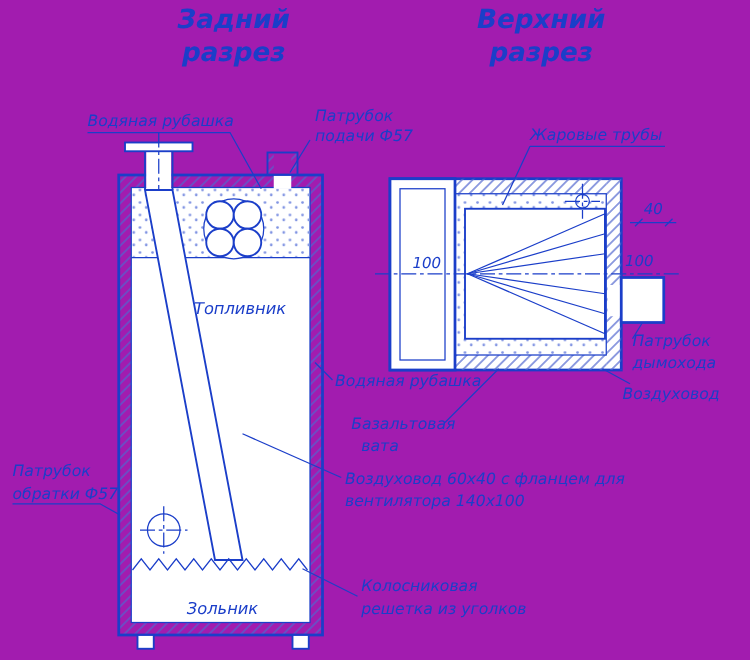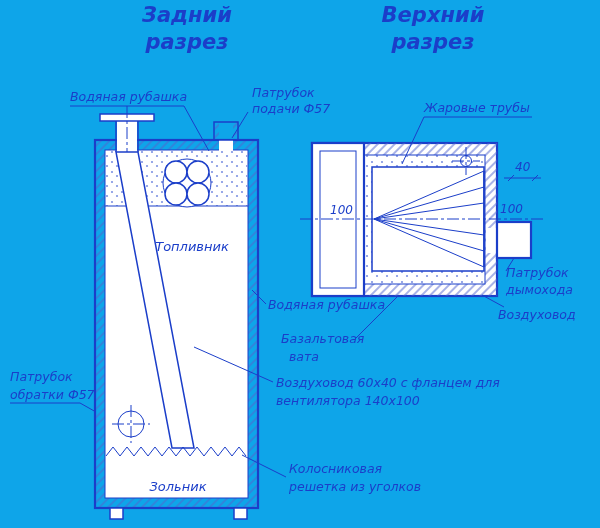--- a/index.html
+++ b/index.html
@@ -2,21 +2,21 @@
 <html style="--line: #1b3ec9; --text: #1b3ec9; --hatch: #5166cf; --dots: #8093e2;"><head>
 <meta charset="utf-8">
 <style>
   :root{
     --line:#1b3ec9;
     --text:#1b3ec9;
     --hatch:#5166cf;
     --dots:#8093e2;
   }
   html,body{margin:0;padding:0;background:#ffffff;}
-  .stage{width:600px;height:528px;position:relative;background:#0ea5e9;overflow:hidden;}
+  .stage{width:600px;height:528px;position:relative;background:#a21caf;overflow:hidden;}
   svg{display:block;}
   .ln{stroke:var(--line);fill:none;stroke-linecap:butt;}
   .w2{stroke-width:2.2;}
   .w15{stroke-width:1.5;}
   .w1{stroke-width:1;}
   .cl{stroke:var(--line);stroke-width:1;fill:none;stroke-dasharray:12 3 3 3;}
   .white{fill:#ffffff;}
   .nofill{fill:none;}
   .hatchfill{fill:url(#hatch);}
   .dotsfill{fill:url(#dots);}

